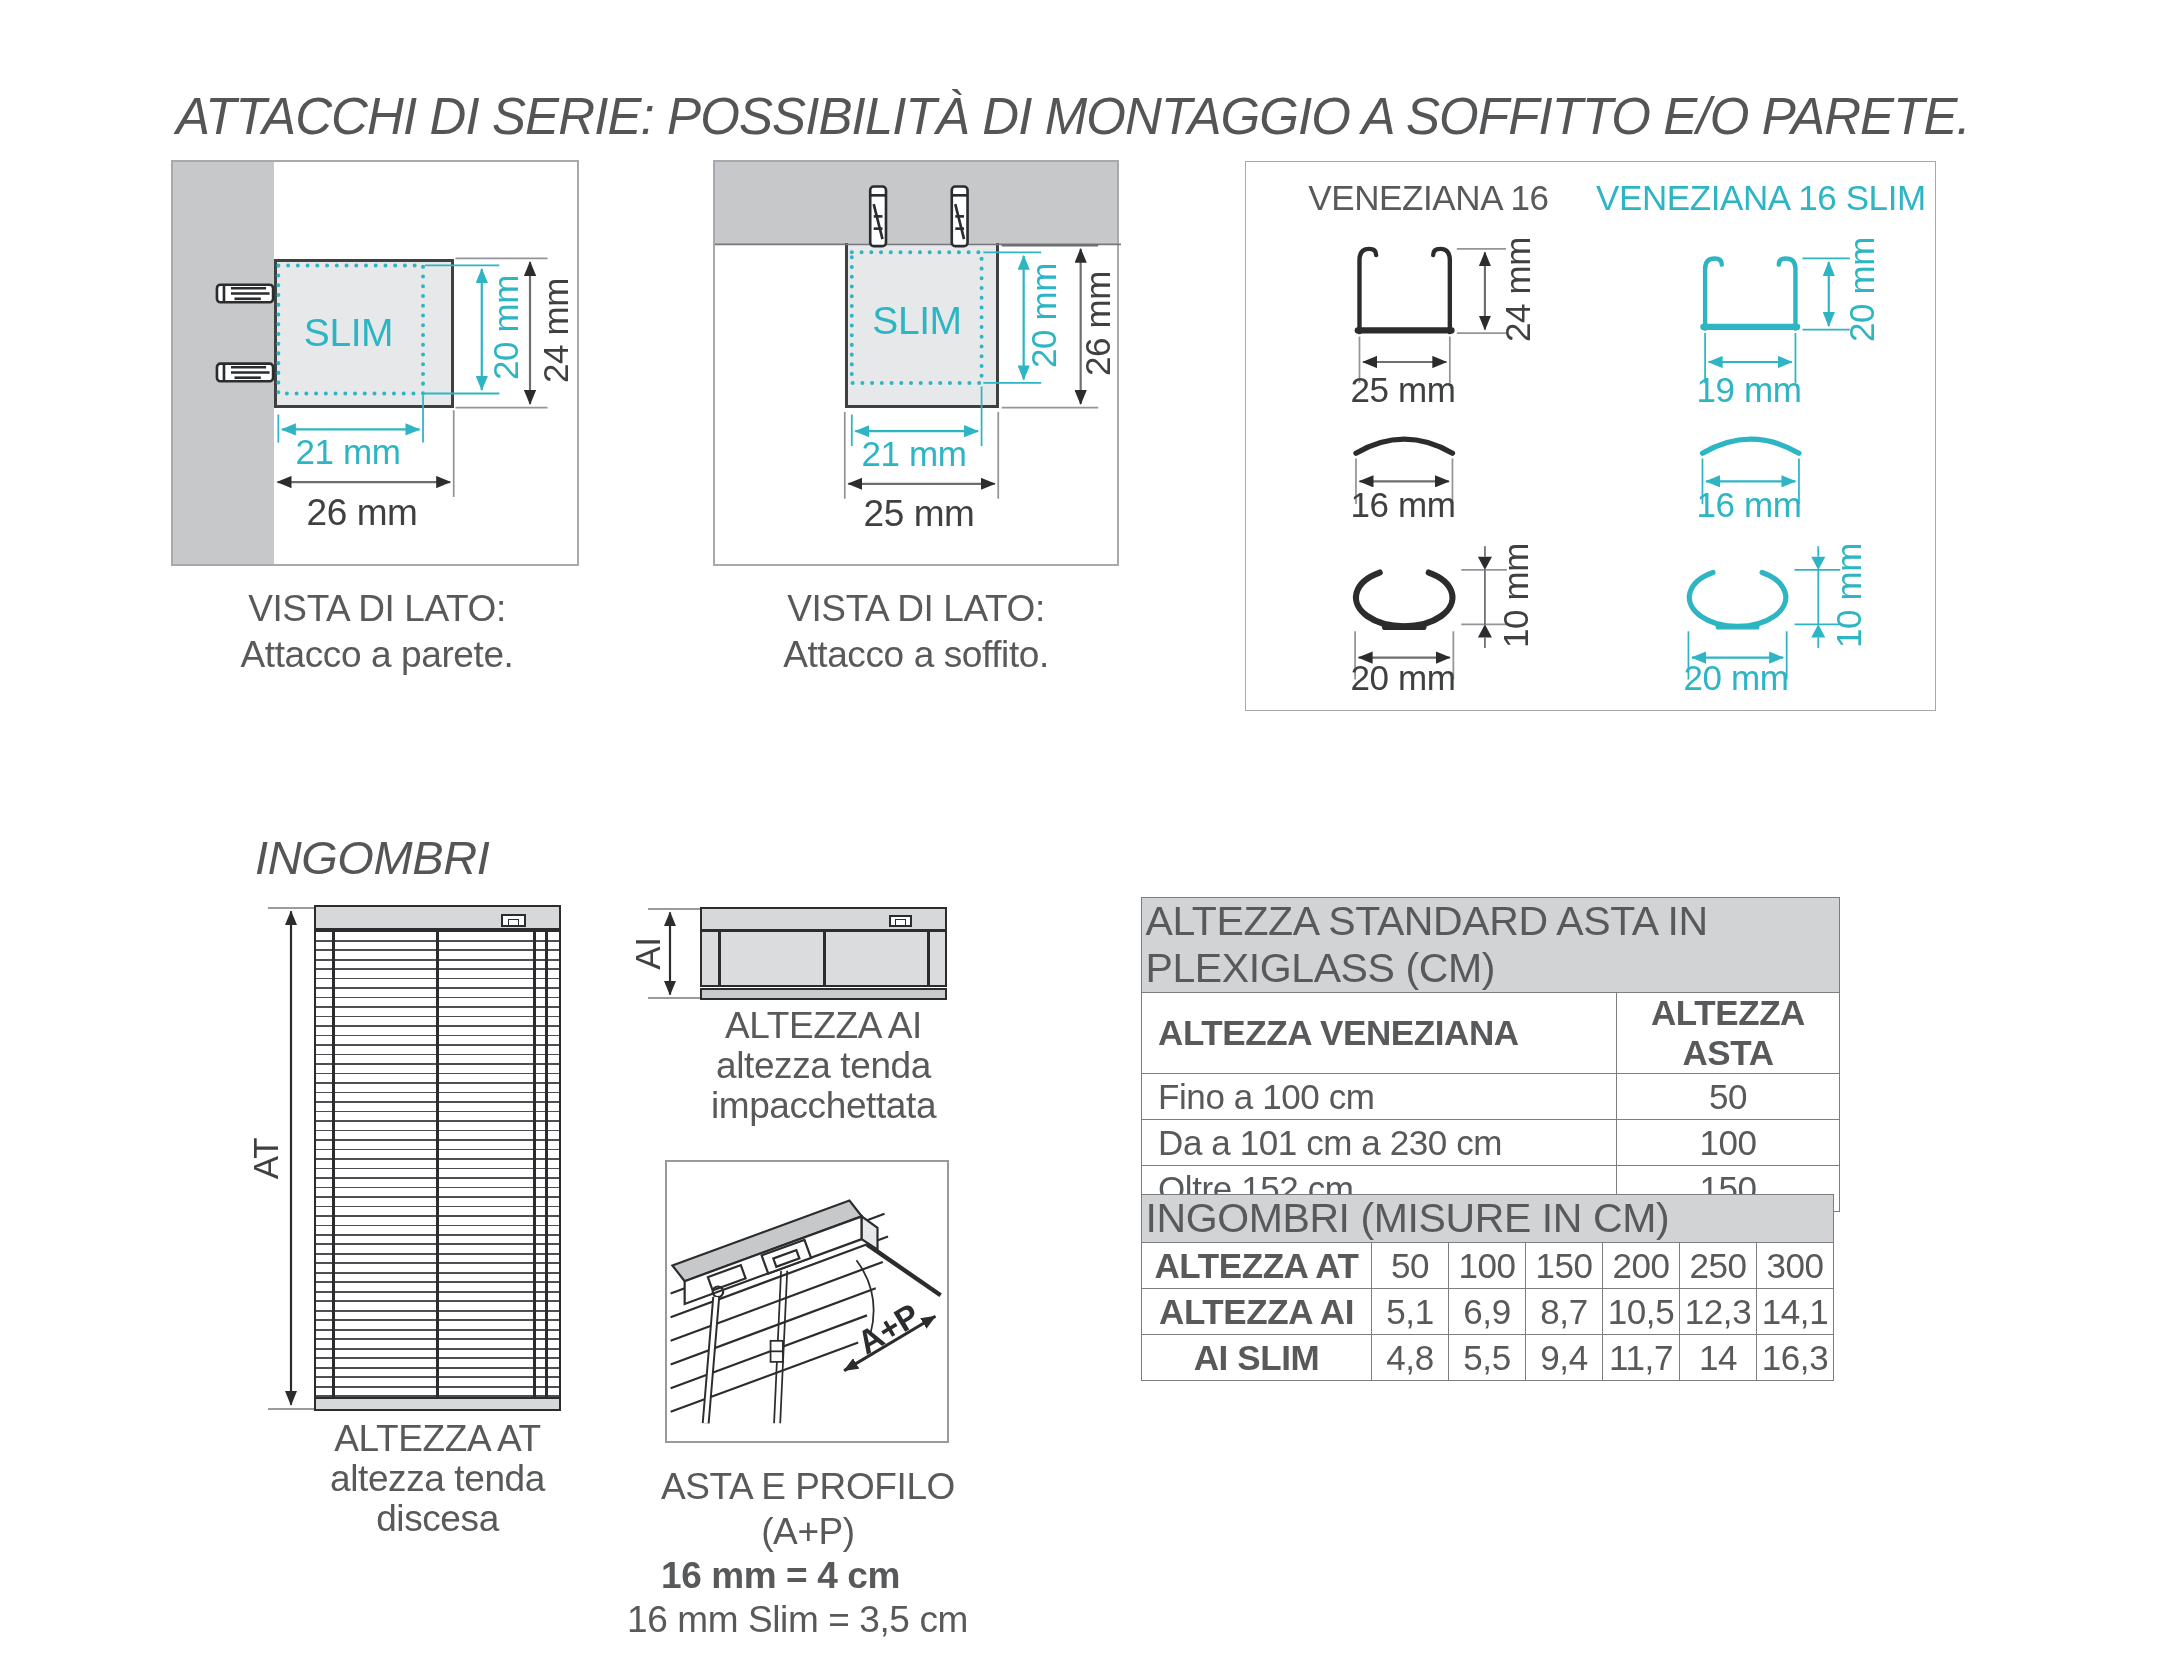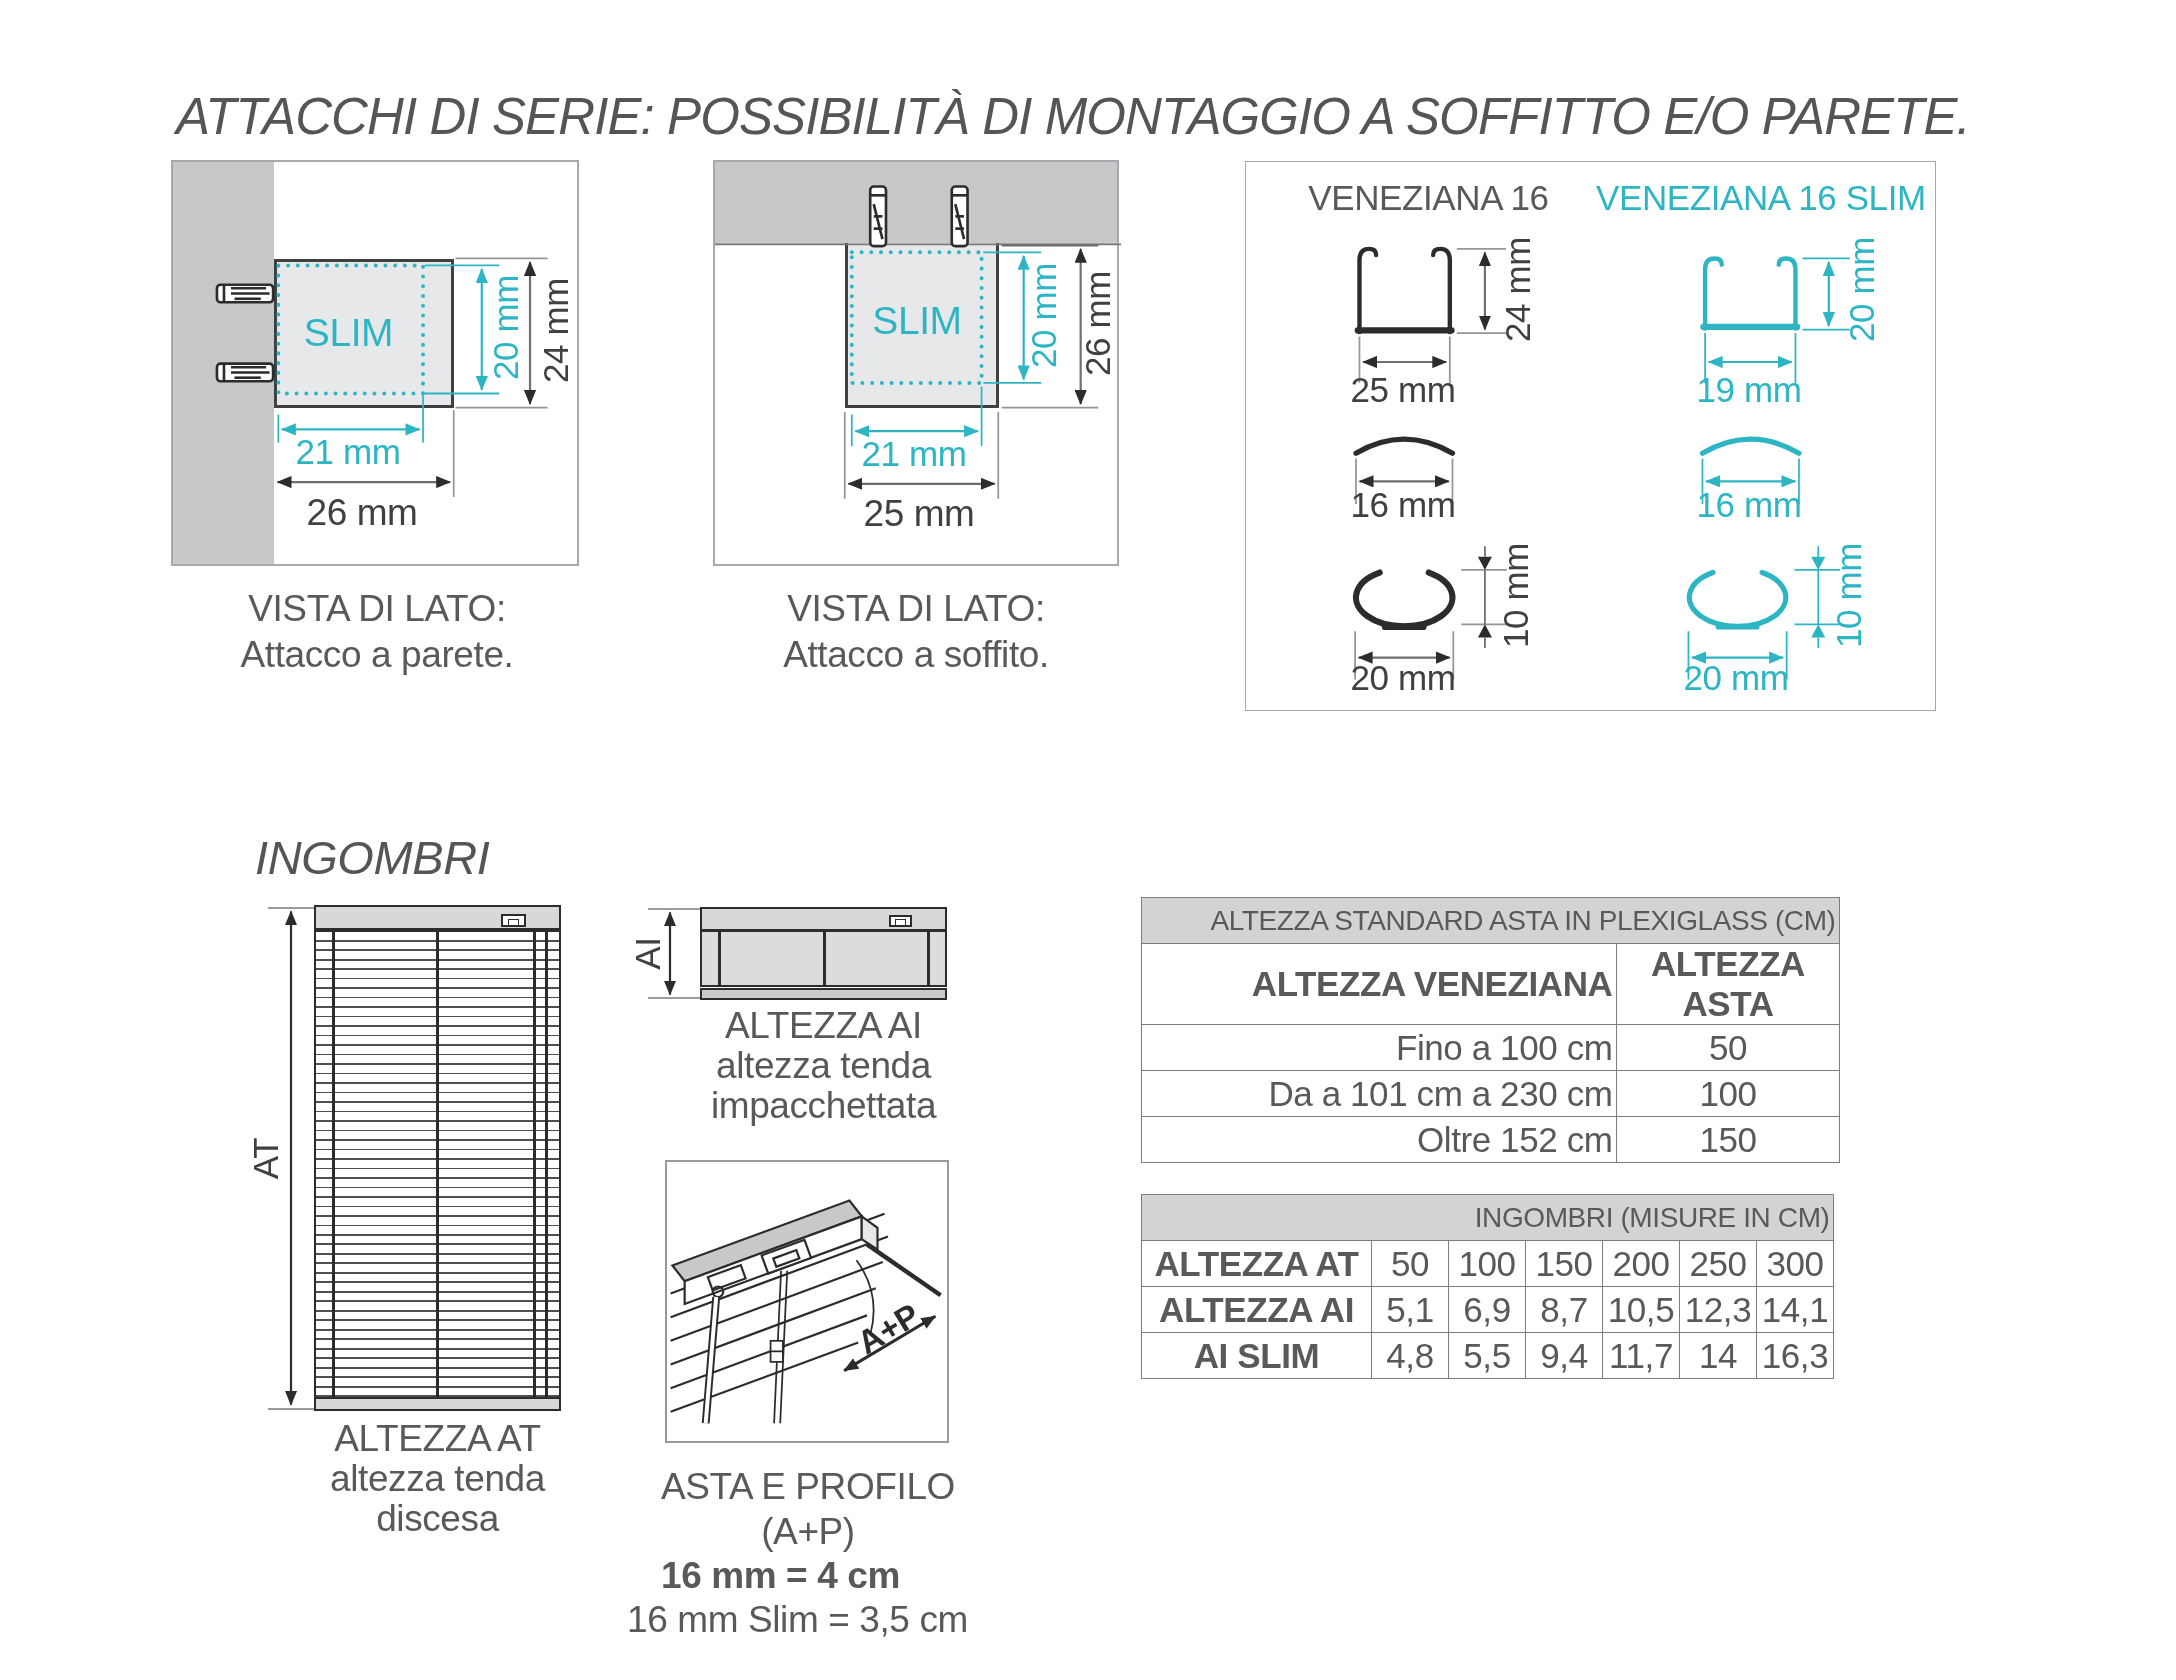--- a/index.html
+++ b/index.html
@@ -38,22 +38,22 @@
     background:repeating-linear-gradient(to bottom,#ffffff 0px,#ffffff 7.5px,#4e4f52 7.5px,#4e4f52 9.5px);}
   .packed-body{position:absolute;background:#dbdcde;border:2.6px solid var(--ink);}
   .bottom-rail{position:absolute;background:var(--rail);border:2.6px solid var(--ink);}
   .vline{position:absolute;width:2.6px;background:var(--ink);}
   .extline{position:absolute;height:1.8px;background:#9a9b9d;}
   .apbox{position:absolute;border:2.6px solid #98999b;background:#fff;}
   .aplab{position:absolute;transform:rotate(-31deg);font-size:33px;font-weight:600;color:var(--ink);letter-spacing:0;}
   .note{position:absolute;font-size:37px;color:var(--txt);white-space:nowrap;}
   table{border-collapse:collapse;table-layout:fixed;position:absolute;background:#fff;color:var(--txt);}
   td{border:1.8px solid var(--tborder);font-size:35px;height:46px;padding:0 3.5px;overflow:hidden;}
-  .ttitle{background:var(--ttitle);text-align:right;font-size:28px;}
-  .tl{text-align:right;padding-left:16px;}
+  .ttitle{background:var(--ttitle);text-align:left;font-size:41px;}
+  .tl{text-align:left;padding-left:16px;}
   .tc{text-align:center;}
   .tb{font-weight:700;}
 </style>
 </head>
 <body>
 
 <svg width="0" height="0" style="position:absolute" aria-hidden="true">
   <defs>
     <marker id="arr-ink" markerUnits="userSpaceOnUse" markerWidth="18" markerHeight="14" refX="16" refY="7" orient="auto-start-reverse">
       <path d="M0,0 L17,7 L0,14 z" fill="#2b2c2e"></path>

